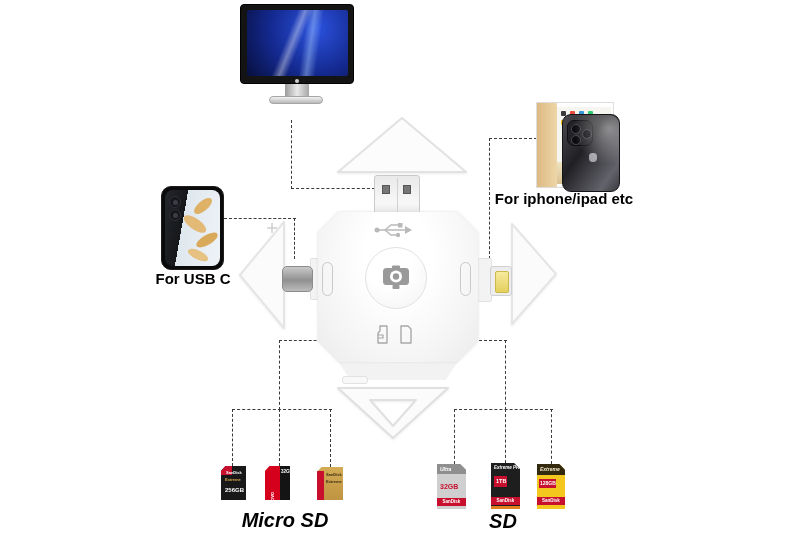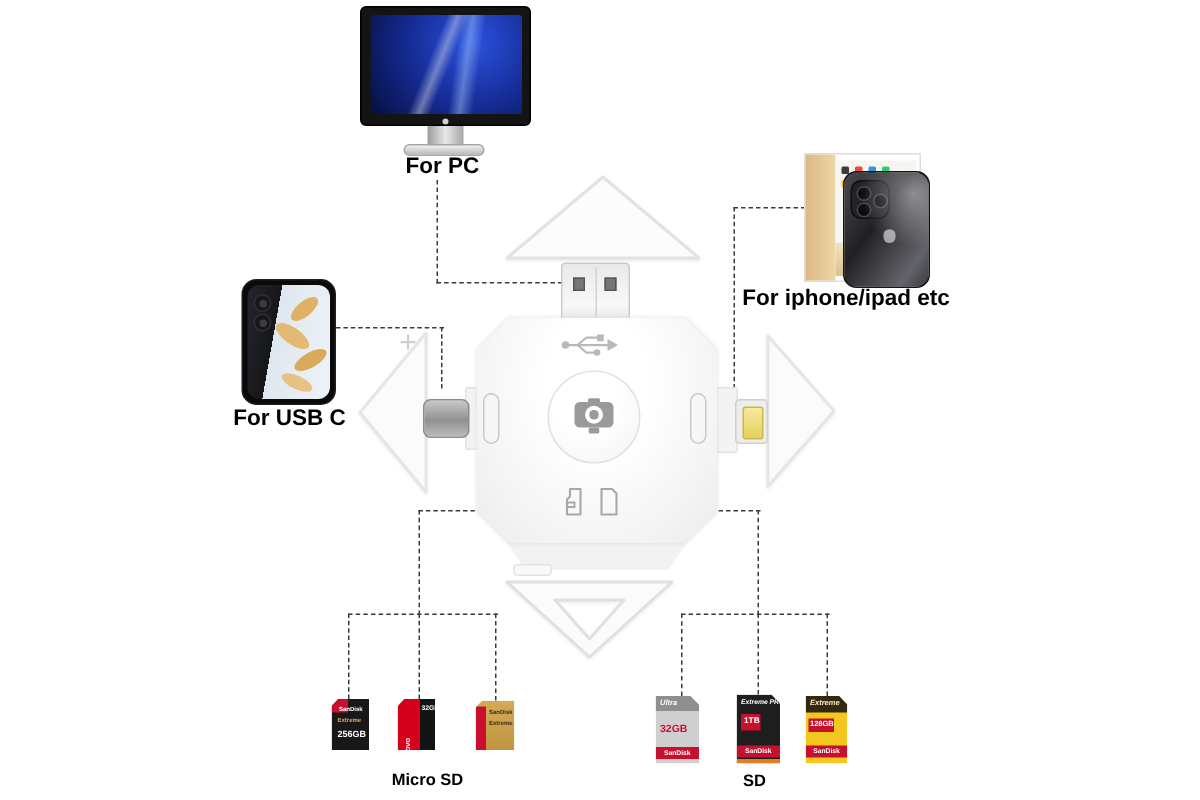--- a/index.html
+++ b/index.html
@@ -4,21 +4,21 @@
 <style>
   html,body{margin:0;padding:0;background:#fff;}
   #canvas{
     position:relative;width:800px;height:533px;background:#ffffff;
     font-family:"Liberation Sans",sans-serif;overflow:hidden;
   }
   .abs{position:absolute;box-sizing:border-box;}
   .dash-h{border-top:1.5px dashed #3a3a3a;}
   .dash-v{border-left:1.5px dashed #3a3a3a;}
   .label{font-weight:bold;color:#000;font-size:15px;text-align:center;line-height:18px;white-space:nowrap;}
-  .label-lg{font-size:11px;}
+  .label-lg{font-size:20px;font-style:italic;}
   
   .mon-bezel{background:#141414;border:1px solid #000;border-radius:4px;}
   .mon-screen{
     background:
       linear-gradient(112deg, rgba(255,255,255,0) 40%, rgba(255,255,255,.38) 46%, rgba(255,255,255,0) 52%),
       linear-gradient(98deg, rgba(255,255,255,0) 55%, rgba(170,205,255,.45) 62%, rgba(255,255,255,0) 70%),
       radial-gradient(circle at 68% 28%, #2b52df 0%, #14298f 55%, #070f3e 100%);
     border-radius:2px;}
   .mon-logo{background:#cfcfcf;border-radius:50%;}
   .mon-neck{background:linear-gradient(90deg,#9b9b9b,#e8e8e8 50%,#a7a7a7);}
@@ -93,21 +93,20 @@
   <div class="abs dash-v" style="left:454px;top:409px;height:55px"></div>
   <div class="abs dash-v" style="left:505px;top:409px;height:54px"></div>
   <div class="abs dash-v" style="left:551px;top:409px;height:55px"></div>
 
   <div class="abs mon-bezel" style="left:240px;top:4px;width:114px;height:80px">
     <div class="abs mon-screen" style="left:6px;top:5px;width:101px;height:66px"></div>
     <div class="abs mon-logo" style="left:54px;top:74px;width:4px;height:4px"></div>
   </div>
   <div class="abs mon-neck" style="left:285px;top:84px;width:24px;height:13px"></div>
   <div class="abs mon-base" style="left:269px;top:96px;width:54px;height:8px"></div>
-  <div class="abs label" style="left:245px;top:102px;width:100px">For PC</div>
 
   <div class="abs ipad" style="left:536px;top:102px;width:78px;height:86px">
     <div class="abs ipad-gold" style="left:0;top:0;width:20px;height:84px"></div>
     <div class="abs ipad-screen" style="left:20px;top:4px;width:54px;height:77px">
       <div class="appdot" style="left:4px;top:4px;background:#3b3b3d"></div>
       <div class="appdot" style="left:13px;top:4px;background:#e74c3c"></div>
       <div class="appdot" style="left:22px;top:4px;background:#3498db"></div>
       <div class="appdot" style="left:31px;top:4px;background:#2ecc71"></div>
       <div class="appdot" style="left:4px;top:13px;background:#f1c40f"></div>
       <div class="appdot" style="left:13px;top:13px;background:#9b59b6"></div>

